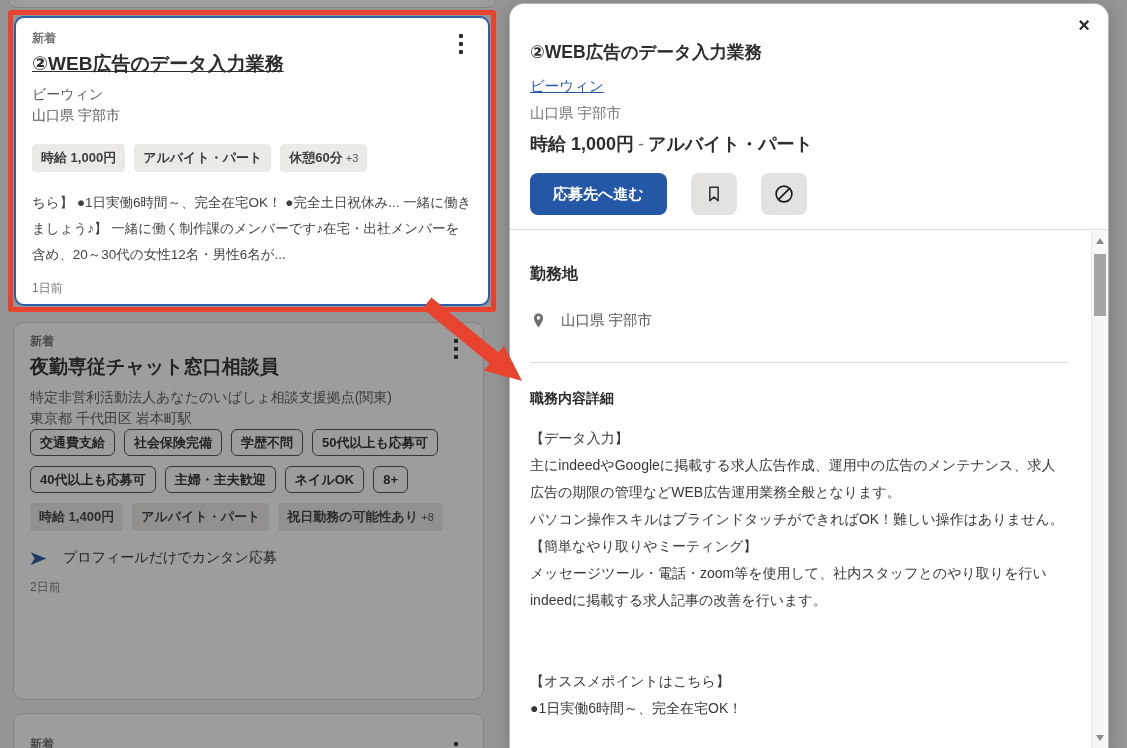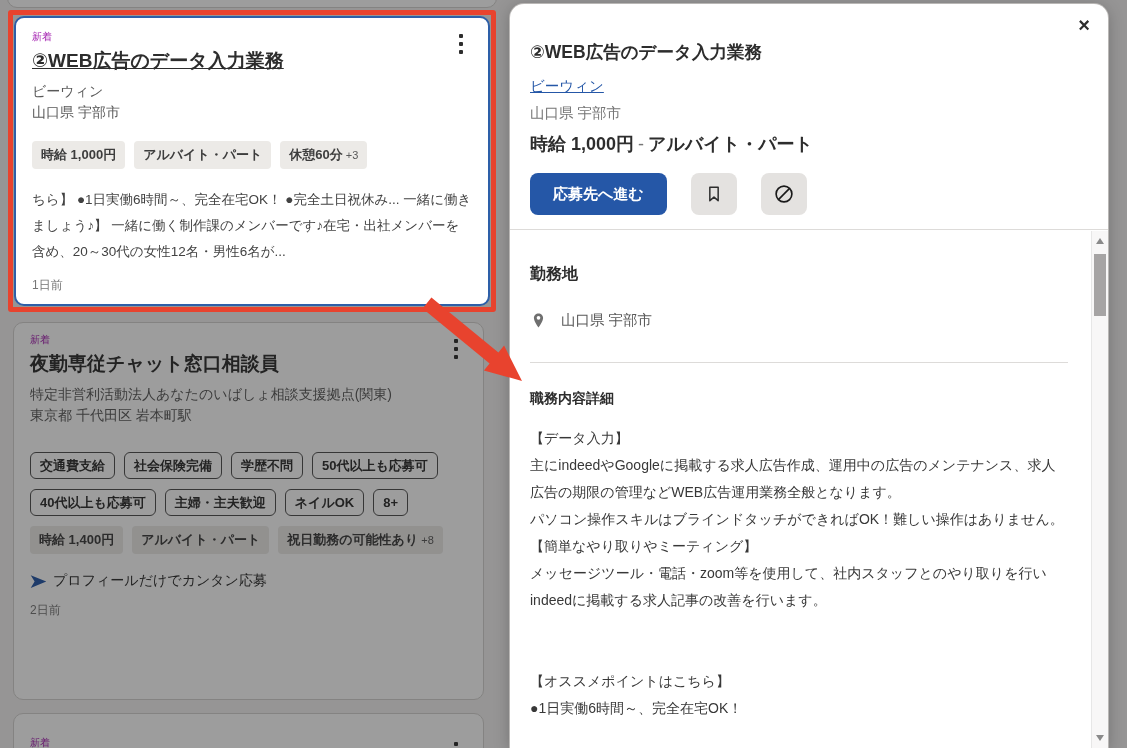--- a/index.html
+++ b/index.html
@@ -17,42 +17,42 @@
   .prev-card-sliver {
     position: absolute; left: 7px; top: -10px; width: 490px; height: 18px;
     background: #fff; border: 1px solid #d4d2d0; border-radius: 0 0 10px 10px;
   }
   .job-card {
     position: absolute; background: #fff; border: 1px solid #d4d2d0;
     border-radius: 10px; padding: 10px 16px; overflow: hidden;
   }
   .card2 { left: 13px; top: 322px; width: 471px; height: 378px; }
   .card3 { left: 13px; top: 713px; width: 471px; height: 60px; }
-  .badge-new { color: #a21caf; font-size: 10px; font-weight: 400; }
+  .badge-new { color: #737373; font-size: 12px; font-weight: 700; }
   .kebab { position: absolute; right: 20px; top: 16px; width: 14px; height: 24px;
     display: flex; flex-direction: column; align-items: center; gap: 4px; cursor: pointer; }
   .kebab i { width: 4px; height: 4px; background: #2d2d2d; border-radius: 1px; }
   .card-title { font-size: 19px; font-weight: bold; color: #2d2d2d; line-height: 25px; margin-top: 4px; }
   .card-title.linked { text-decoration: underline; }
   .card-sub { font-size: 14px; color: #595959; line-height: 21px; margin-top: 8px; }
   .card-sub2 { font-size: 14px; color: #595959; line-height: 21px; }
-  .tag-row { display: flex; flex-wrap: nowrap; gap: 9px; margin-top: 26px; }
+  .tag-row { display: flex; flex-wrap: nowrap; gap: 9px; margin-top: 0; }
   .tag-row + .tag-row { margin-top: 10px; }
   .pill {
     background: #eceae7; color: #3d3d3d; font-size: 13px; font-weight: bold;
     padding: 5px 9px; border-radius: 4px; white-space: nowrap; line-height: 17px;
   }
   .pill .more { font-size: 11px; font-weight: normal; color: #595959; margin-left: 3px; }
   .pill .more:empty { display: none; }
   .pill-outline {
     background: transparent; border: 1.5px solid #4f4f4f; color: #2d2d2d;
     font-size: 13px; font-weight: bold; padding: 4px 9px; border-radius: 6px;
     white-space: nowrap; line-height: 17px;
   }
-  .easy-apply { display: flex; align-items: center; gap: 6px; margin-top: 18px; }
+  .easy-apply { display: flex; align-items: center; gap: 16px; margin-top: 18px; }
   .easy-apply .txt { font-size: 14px; color: #2d2d2d; }
   .snippet { font-size: 13.5px; color: #424242; line-height: 26px; margin-top: 14px; }
   .posted { font-size: 12px; color: #767676; margin-top: 12px; }
 
   
   .dim-overlay { position: absolute; inset: 0; background: rgba(22,22,22,0.42); z-index: 5; }
 
   
   .highlight-box {
     position: absolute; left: 8px; top: 10px; width: 488px; height: 302px;

